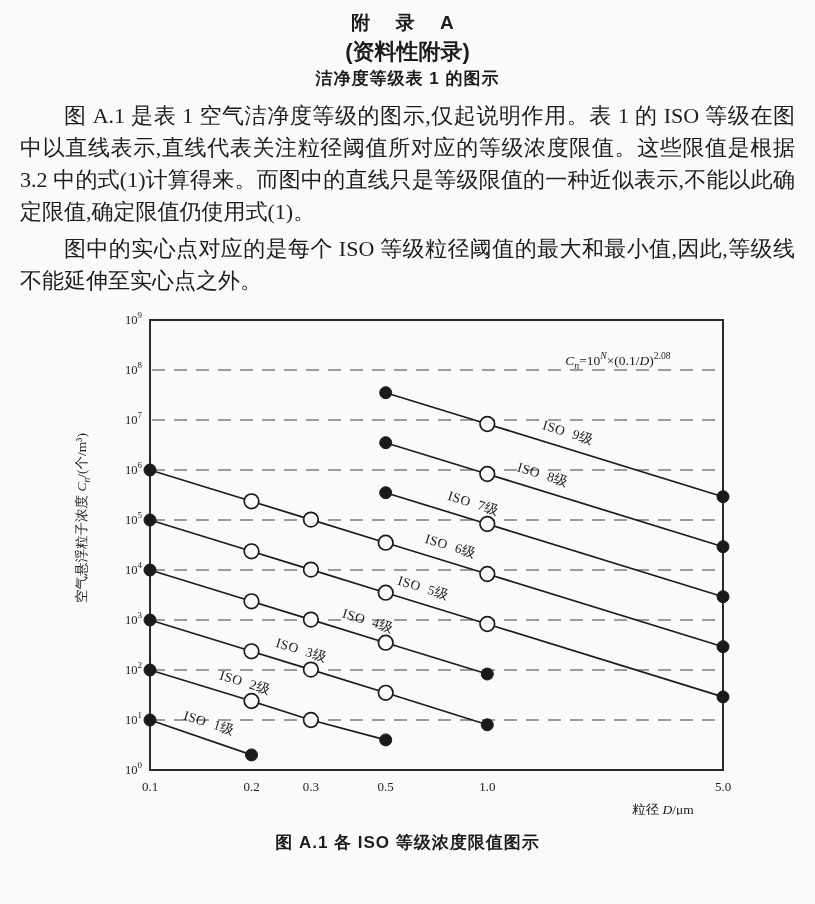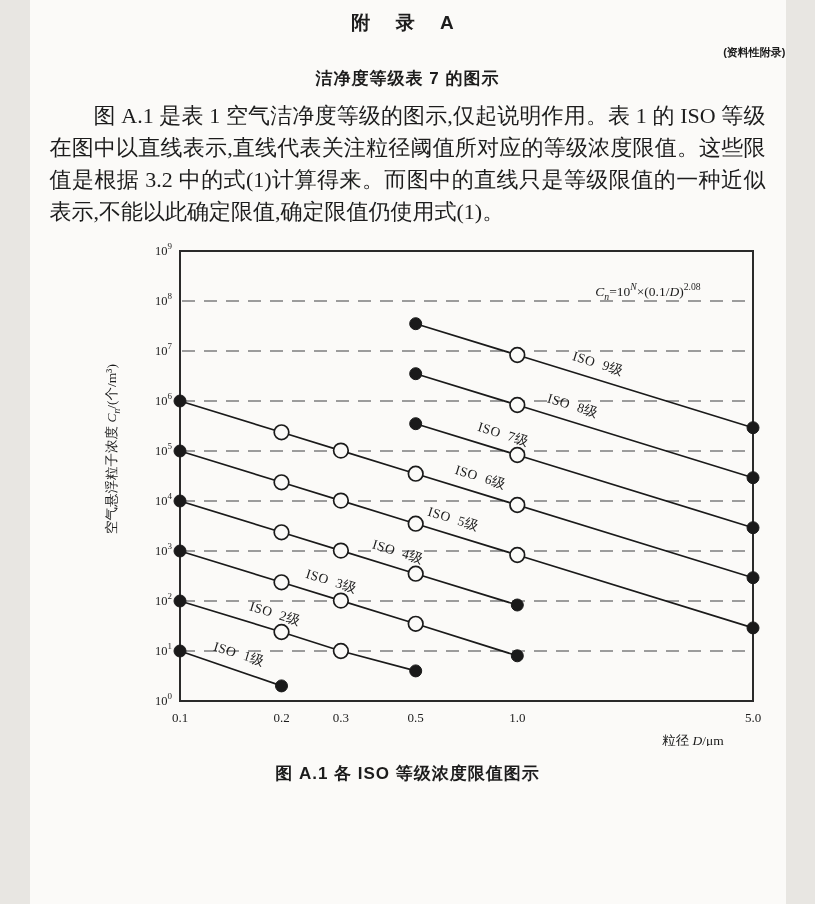--- a/index.html
+++ b/index.html
@@ -1,25 +1,25 @@
 <!DOCTYPE html>
 <html><head>
 <meta charset="utf-8">
 <style>
   * { margin:0; padding:0; box-sizing:border-box; }
   html,body { background:#e8e6e2; }
   .page {
-    width:756px; height:904px; margin:0 auto; background:#fbfaf8;
+    width:815px; height:904px; margin:0 auto; background:#fbfaf8;
     color:#1c1c1c; overflow:hidden;
     font-family:"Liberation Serif","DejaVu Serif",serif;
   }
   .doc-header { text-align:center; padding-top:10px;
     font-family:"Liberation Sans","DejaVu Sans",sans-serif; font-weight:bold; }
   .h1 { font-size:19px; letter-spacing:10px; line-height:26px; }
-  .h2 { font-size:11px; line-height:24px; margin-top:4px;text-align:right; }
+  .h2 { font-size:22px; line-height:24px; margin-top:4px; }
   .h3 { font-size:17px;  line-height:26px; margin-top:2px; letter-spacing:1px; }
   .body-text { padding:8px 20px 0 20px; }
   .body-text p { font-size:22px; line-height:32px; text-indent:2em;
     text-align:justify; margin-bottom:5px; }
   .figure { margin-top:6px; }
   svg text { font-family:"Liberation Serif","DejaVu Serif",serif; }
   .notes { padding:6px 20px 0 30px; }
   .note { font-size:14.5px; line-height:25px; }
   .note .var { font-style:italic; padding:0 2px; }
   .note sub { font-size:10px; font-style:italic; }
@@ -27,25 +27,26 @@
     font-family:"Liberation Sans","DejaVu Sans",sans-serif; letter-spacing:1px; }
 </style>
 </head>
 <body>
 
 <div class="page">
 
   <header class="doc-header">
     <div class="h1">附 录 A</div>
     <div class="h2">(资料性附录)</div>
-    <div class="h3">洁净度等级表 7 的图示</div>
+    <div class="h3">洁净度等级表 1 的图示</div>
   </header>
 
   <section class="body-text">
     <p>图 A.1 是表 1 空气洁净度等级的图示,仅起说明作用。表 1 的 ISO 等级在图中以直线表示,直线代表关注粒径阈值所对应的等级浓度限值。这些限值是根据 3.2 中的式(1)计算得来。而图中的直线只是等级限值的一种近似表示,不能以此确定限值,确定限值仍使用式(1)。</p>
+    <p>图中的实心点对应的是每个 ISO 等级粒径阈值的最大和最小值,因此,等级线不能延伸至实心点之外。</p>
   </section>
 
   <figure class="figure">
     <svg id="chart-svg" width="815" height="512" viewBox="0 0 815 512">
         <line x1="152" x2="721" y1="417" y2="417" stroke="#7d7d7d" stroke-width="1.3" stroke-dasharray="13 9"></line>
         <line x1="152" x2="721" y1="367" y2="367" stroke="#7d7d7d" stroke-width="1.3" stroke-dasharray="13 9"></line>
         <line x1="152" x2="721" y1="317" y2="317" stroke="#7d7d7d" stroke-width="1.3" stroke-dasharray="13 9"></line>
         <line x1="152" x2="721" y1="267" y2="267" stroke="#7d7d7d" stroke-width="1.3" stroke-dasharray="13 9"></line>
         <line x1="152" x2="721" y1="217" y2="217" stroke="#7d7d7d" stroke-width="1.3" stroke-dasharray="13 9"></line>
         <line x1="152" x2="721" y1="167" y2="167" stroke="#7d7d7d" stroke-width="1.3" stroke-dasharray="13 9"></line>

